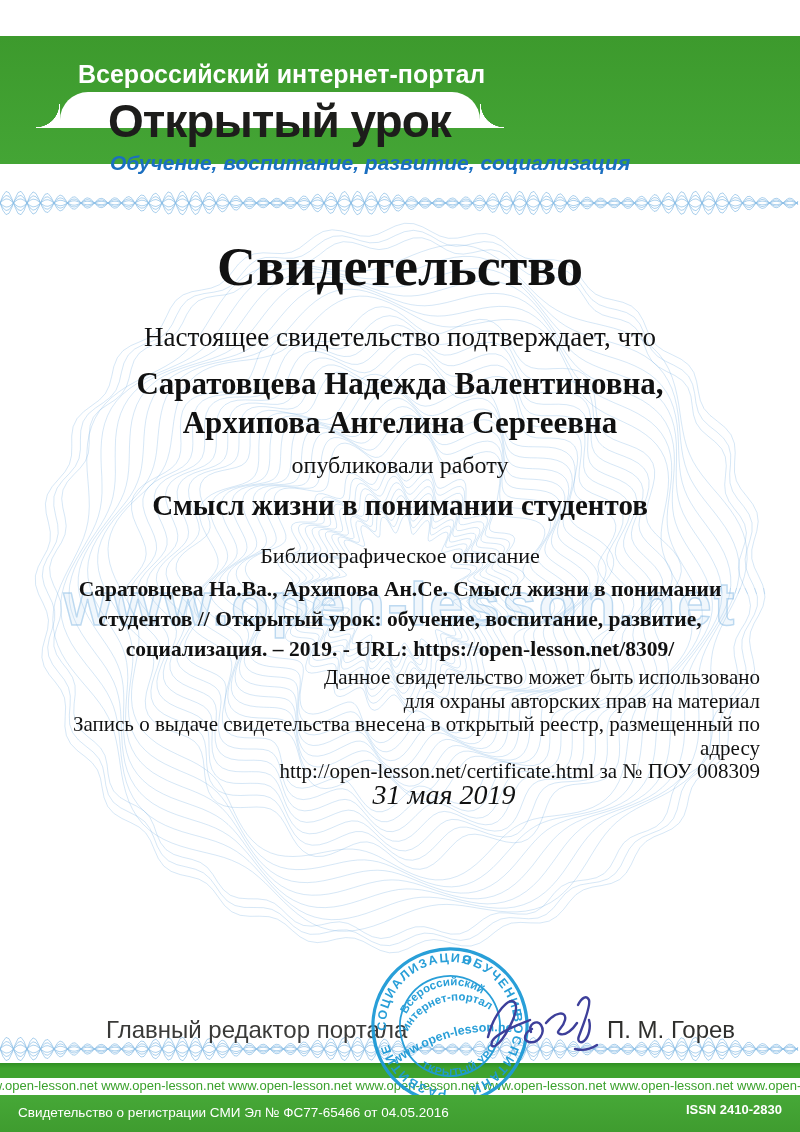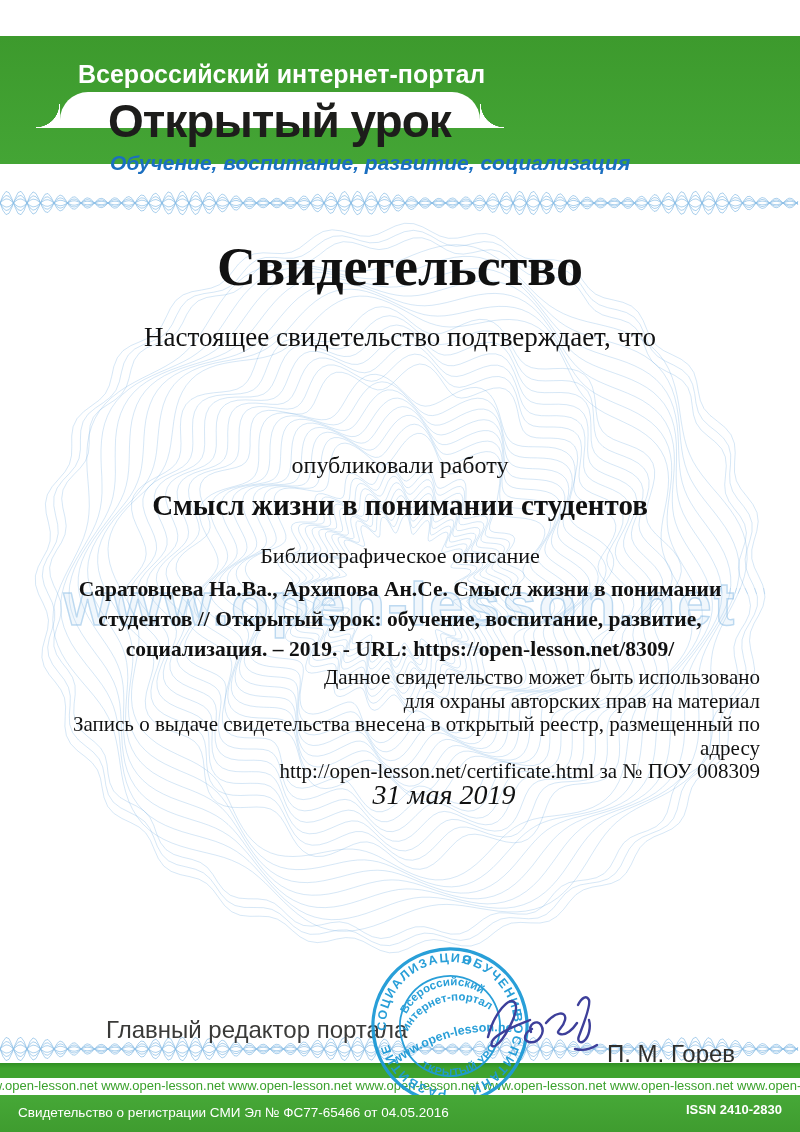--- a/index.html
+++ b/index.html
@@ -41,21 +41,21 @@
   .action-line{top:452px;font-size:24px;}
   .work-title{top:489px;font-size:29px;font-weight:bold;}
   .bib-heading{top:543px;font-size:22px;}
   .bib-text{top:574px;left:30px;width:740px;font-size:21.5px;font-weight:bold;line-height:30px;}
   .usage-block{top:666px;left:40px;width:720px;font-size:21px;line-height:23.5px;text-align:right;}
   .usage-block span{display:block;}
   .date-line{top:779px;font-size:28px;font-style:italic;padding-left:44px;}
 
   
   .editor-role{position:absolute;left:106px;top:1016px;font-size:24px;color:#3a3a38;z-index:2;}
-  .editor-name{position:absolute;left:607px;top:1016px;font-size:24px;color:#2f2f2d;z-index:2;margin-top:24px;}
+  .editor-name{position:absolute;left:607px;top:1016px;font-size:24px;color:#2f2f2d;z-index:2;}
   .signature{position:absolute;left:478px;top:983px;width:122px;height:80px;z-index:6;}
   .signature path{fill:none;stroke:#3d3f9a;stroke-width:2.4;stroke-linecap:round;}
 
   
   .stamp{position:absolute;left:362px;top:938px;width:176px;height:176px;z-index:5;
          transform:rotate(-15deg);opacity:.95;}
   .stamp circle{fill:none;stroke:#1e9ad6;}
   .stamp text{fill:#1e9ad6;font-family:"Liberation Sans",sans-serif;}
   .ring-text{font-size:12.5px;font-weight:bold;letter-spacing:1.6px;}
   .inner-small{font-size:11.5px;font-weight:600;}
@@ -137,20 +137,24 @@
   </div>
   <div class="white-tab">
     <span class="flare flare-left"></span>
     <span class="flare flare-right"></span>
   </div>
   <div class="logo-title">Открытый урок</div>
   <div class="logo-subtitle">Обучение, воспитание, развитие, социализация</div>
 
   <div class="content serif cert-title">Свидетельство</div>
   <div class="content serif confirm-line">Настоящее свидетельство подтверждает, что</div>
+  <div class="content serif recipients">
+    <span>Саратовцева Надежда Валентиновна,</span><br>
+    <span>Архипова Ангелина Сергеевна</span>
+  </div>
   <div class="content serif work-title">Смысл жизни в понимании студентов</div>
   <div class="content serif action-line">опубликовали работу</div>
   <div class="content serif bib-heading">Библиографическое описание</div>
   <div class="content serif bib-text">Саратовцева На.Ва., Архипова Ан.Се. Смысл жизни в понимании студентов // Открытый урок: обучение, воспитание, развитие, социализация. – 2019. - URL: https://open-lesson.net/8309/</div>
   <div class="content serif usage-block">
     <span>Данное свидетельство может быть использовано</span>
     <span>для охраны авторских прав на материал</span>
     <span>Запись о выдаче свидетельства внесена в открытый реестр, размещенный по адресу</span>
     <span>http://open-lesson.net/certificate.html за № ПОУ 008309</span>
   </div>

